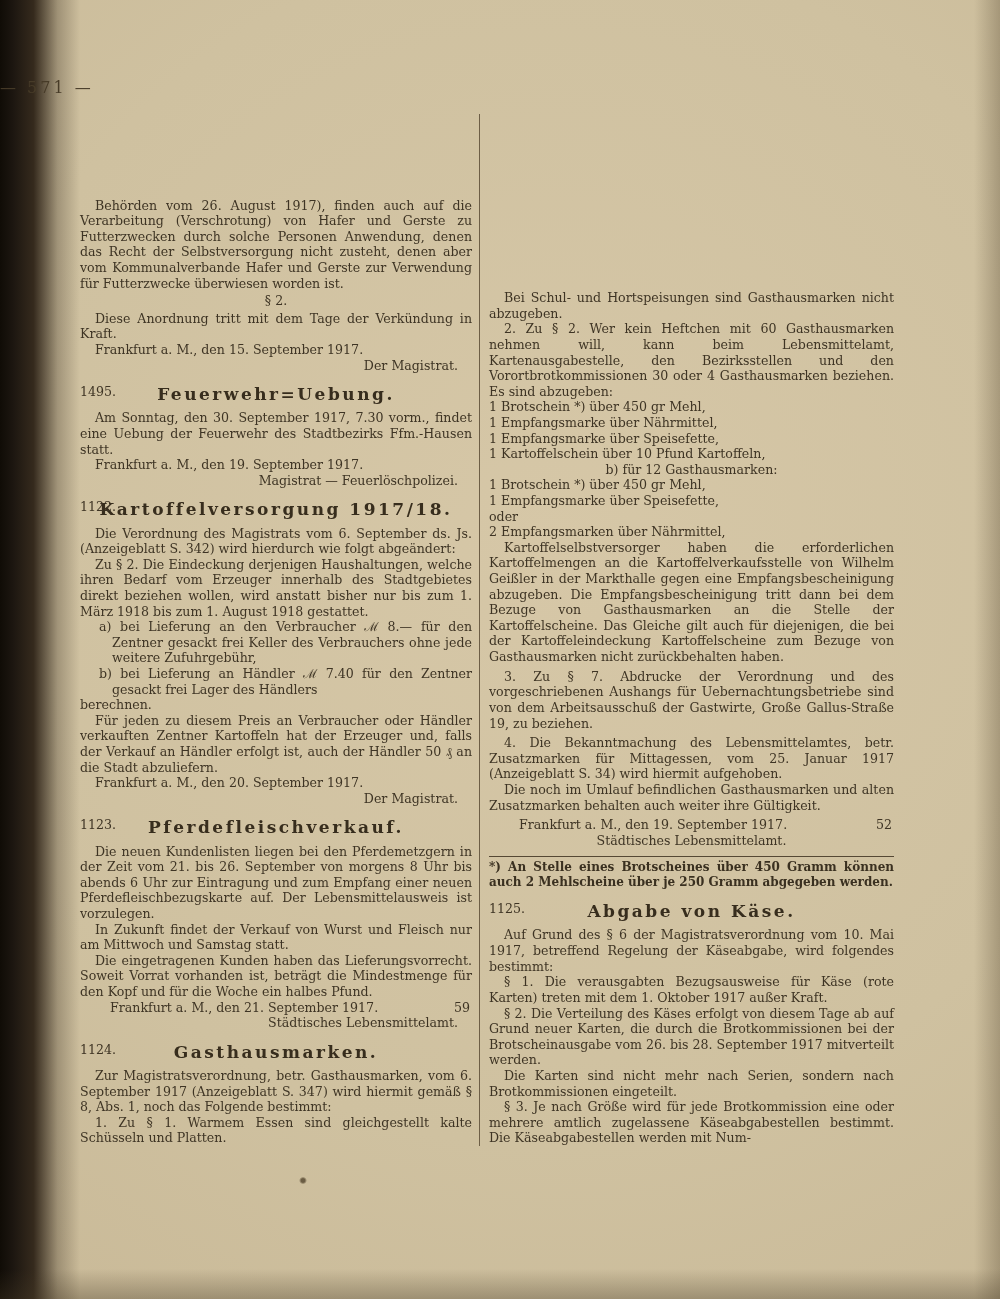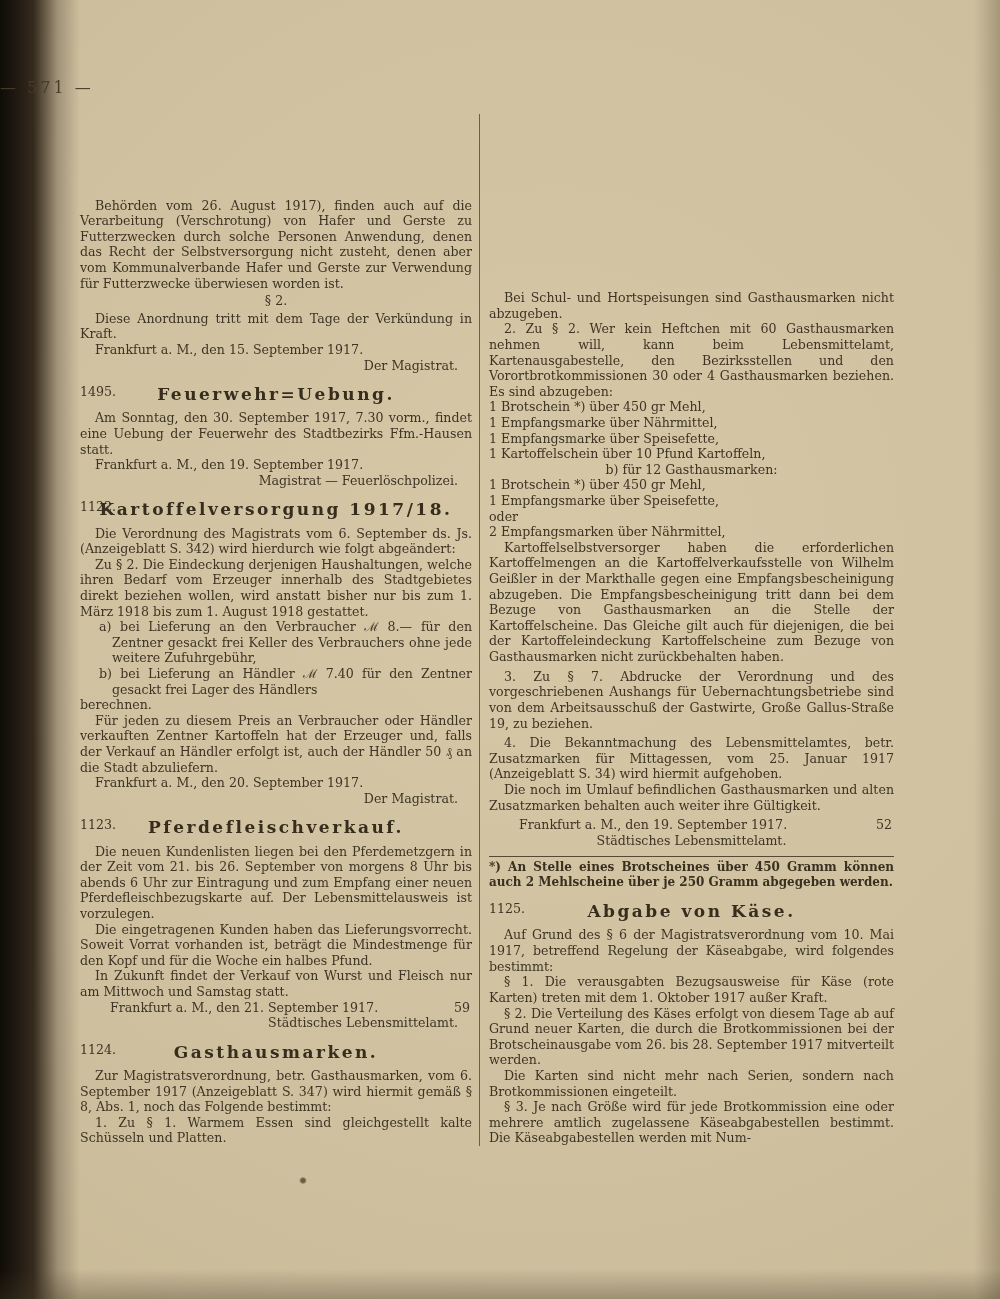--- a/index.html
+++ b/index.html
@@ -112,22 +112,22 @@
       <p>berechnen.</p>
       <p class="p">Für jeden zu diesem Preis an Verbraucher oder Händler verkauften Zentner Kartoffeln hat der Erzeuger und, falls der Verkauf an Händler erfolgt ist, auch der Händler 50 ₰ an die Stadt abzuliefern.</p>
       <p class="p">Frankfurt a. M., den 20. September 1917.</p>
       <div class="sig">Der Magistrat.</div>
 
       <div class="art-head">
         <span class="art-num">1123.</span>
         <span class="art-title">Pferdefleischverkauf.</span>
       </div>
       <p class="p">Die neuen Kundenlisten liegen bei den Pferdemetzgern in der Zeit vom 21. bis 26. September von morgens 8 Uhr bis abends 6 Uhr zur Eintragung und zum Empfang einer neuen Pferdefleischbezugskarte auf. Der Lebensmittelausweis ist vorzulegen.</p>
+      <p class="p">In Zukunft findet der Verkauf von Wurst und Fleisch nur am Mittwoch und Samstag statt.</p>
       <p class="p">Die eingetragenen Kunden haben das Lieferungsvorrecht. Soweit Vorrat vorhanden ist, beträgt die Mindestmenge für den Kopf und für die Woche ein halbes Pfund.</p>
-      <p class="p">In Zukunft findet der Verkauf von Wurst und Fleisch nur am Mittwoch und Samstag statt.</p>
       <div class="daterow">
         <span class="dtxt">Frankfurt a. M., den 21. September 1917.</span>
         <span class="ref">59</span>
       </div>
       <div class="sig">Städtisches Lebensmittelamt.</div>
 
       <div class="art-head">
         <span class="art-num">1124.</span>
         <span class="art-title">Gasthausmarken.</span>
       </div>

